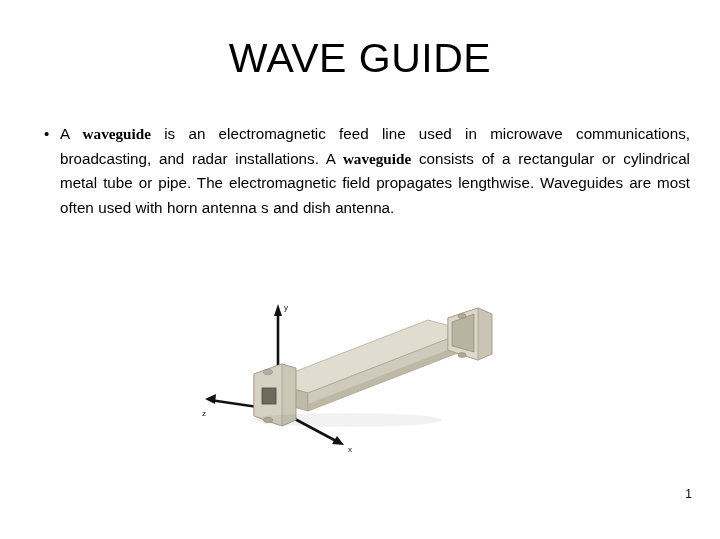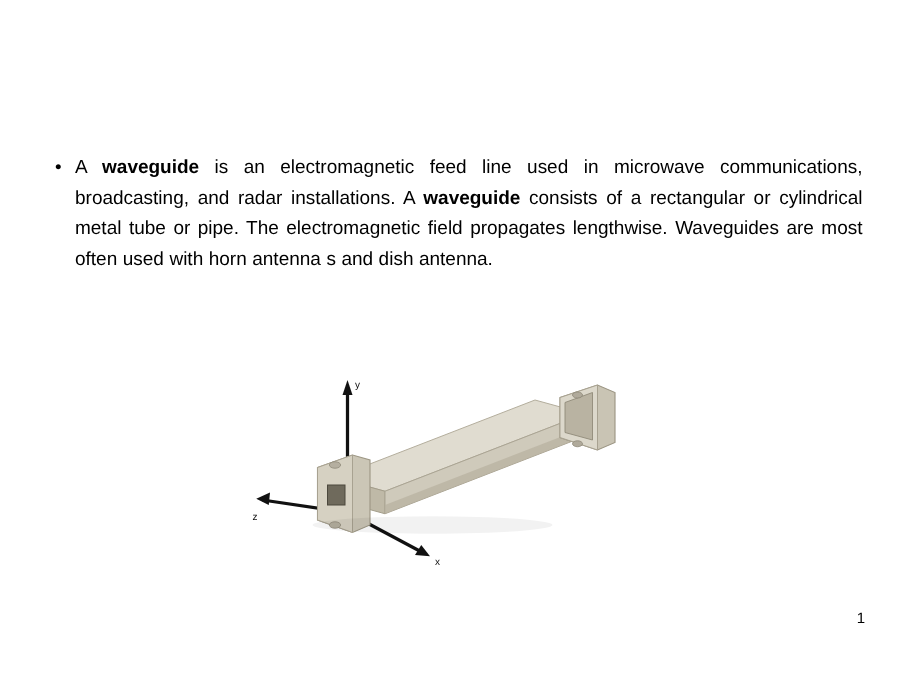--- a/index.html
+++ b/index.html
@@ -56,20 +56,21 @@
     flex: 1 1 auto;
     font-size: 15.2px;
     line-height: 24.5px;
     color: #000000;
     text-align: justify;
     text-justify: inter-word;
     word-spacing: 0.2px;
   }
   .bullet-text b {
     font-weight: bold;
+    font-family: Liberation Serif, serif;
   }
   .figure-wrap {
     position: absolute;
     left: 196px;
     top: 292px;
     width: 330px;
     height: 170px;
   }
   .page-number {
     position: absolute;
@@ -86,20 +87,21 @@
     font-family: "Liberation Sans", sans-serif;
     font-size: 8px;
     fill: #111111;
   }
 </style>
 </head>
 <body>
 
 <div class="slide">
 
+  <div class="slide-title">WAVE GUIDE</div>
 
   <div class="body-block">
     <div class="bullet-mark">•</div>
     <div class="bullet-text">
       <span>A </span><b>waveguide</b><span> is an electromagnetic feed line used in microwave communications, broadcasting, and radar installations. A </span><b>waveguide</b><span> consists of a rectangular or cylindrical metal tube or pipe. The electromagnetic field propagates lengthwise. Waveguides are most often used with horn antenna s and dish antenna.</span>
     </div>
   </div>
 
   <div class="figure-wrap">
     <svg class="fig" width="330" height="170" viewBox="0 0 330 170" xmlns="http://www.w3.org/2000/svg">

